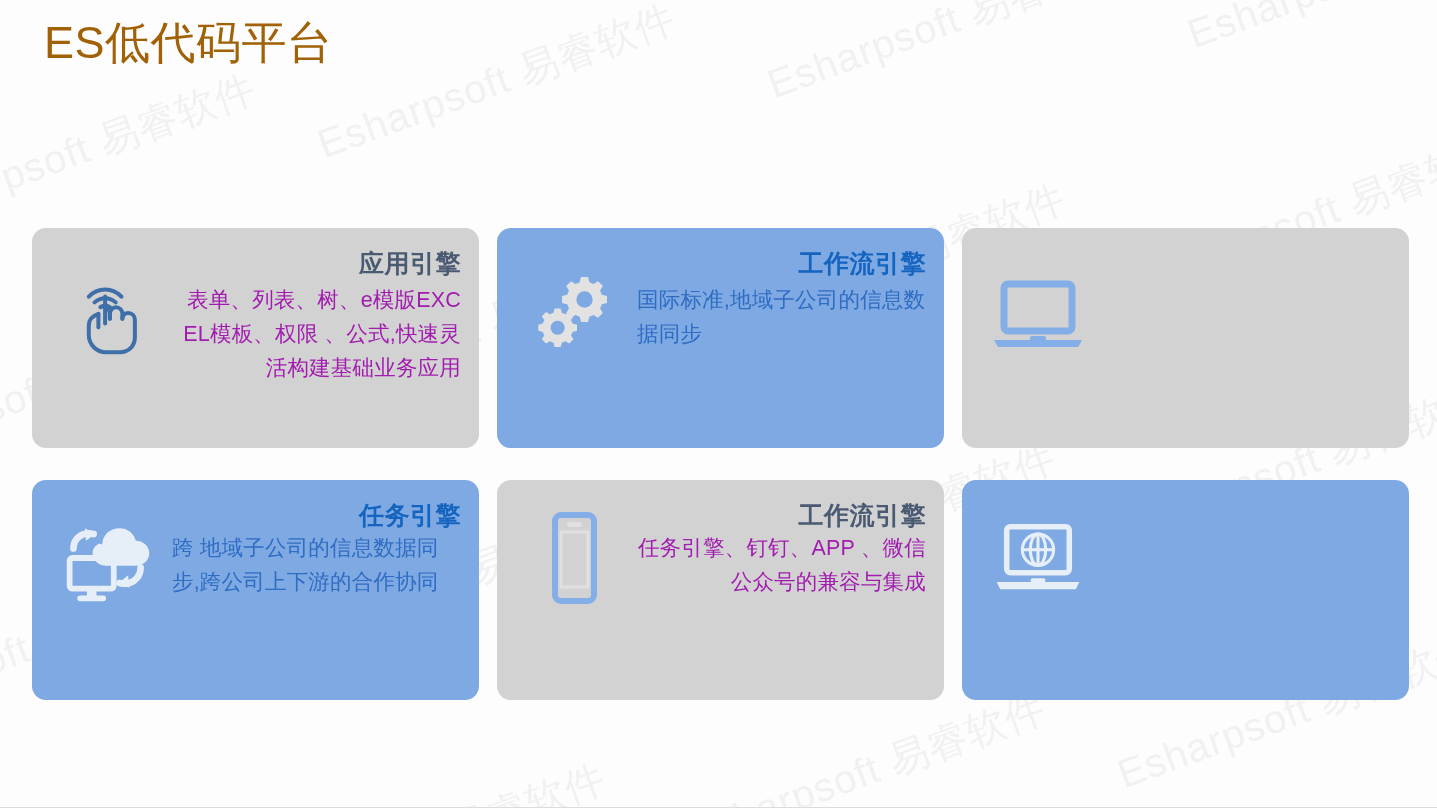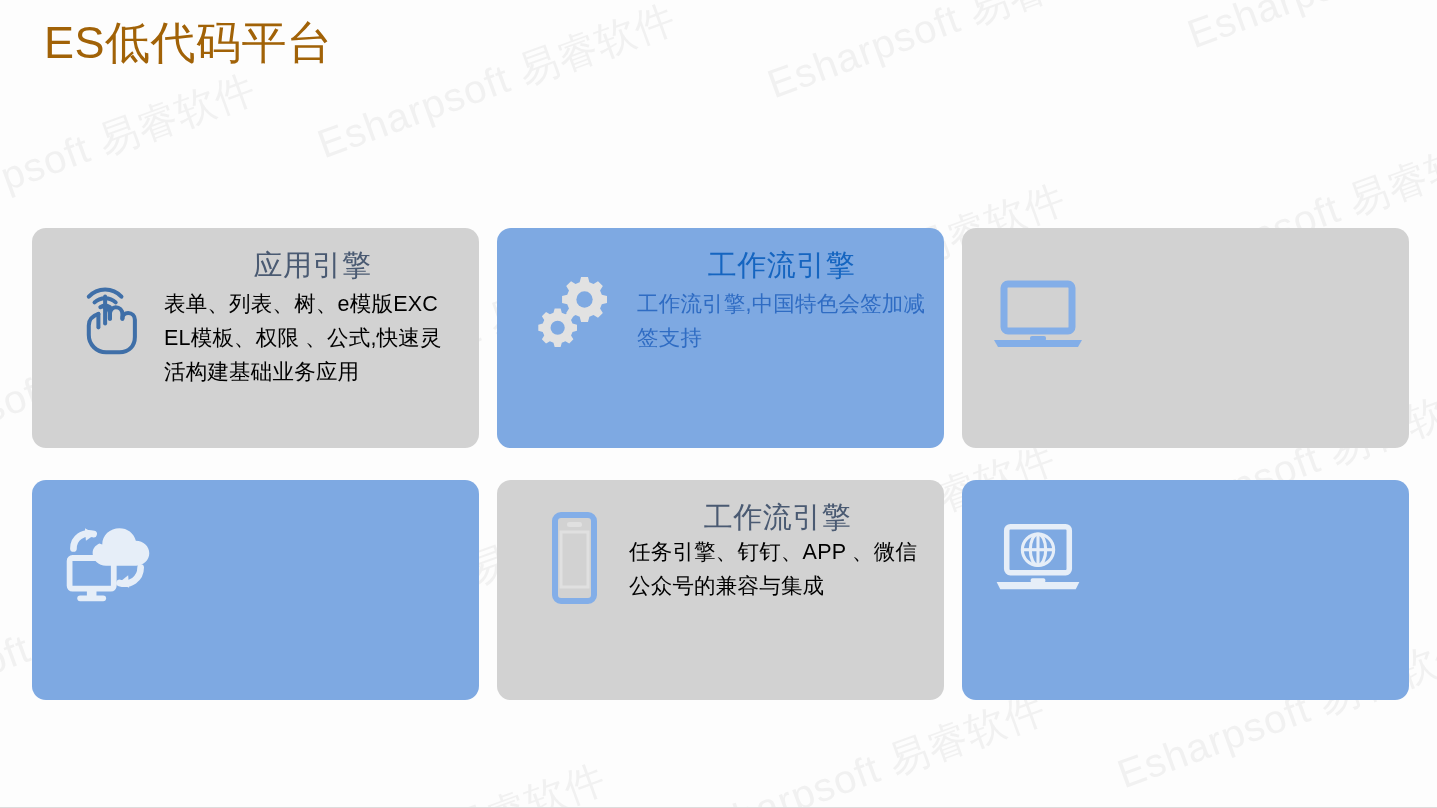--- a/index.html
+++ b/index.html
@@ -100,37 +100,37 @@
 
   .card-body {
     flex: 1 1 auto;
     min-width: 0;
     padding-left: 4px;
     display: flex;
     flex-direction: column;
   }
 
   .card-title {
-    font-size: 29px;
-    font-weight: normal;
+    font-size: 25px;
+    font-weight: bold;
     line-height: 1.05;
-    text-align: center;
+    text-align: right;
     letter-spacing: 0.5px;
     margin-bottom: 8px;
     white-space: nowrap;
   }
   .card-desc {
     font-size: 21.5px;
     line-height: 1.58;
     letter-spacing: 0.2px;
     text-align: left;
   }
 
   .card.grey .card-title { color: #4a5a72; }
-  .card.grey .card-desc  { color: #000000; }
+  .card.grey .card-desc  { color: #a21caf; text-align: right; }
   .card.blue .card-title { color: #1565c0; }
   .card.blue .card-desc  { color: #2f6cc3; }
 
   
   .card.r2 .card-title { margin-bottom: 4px; }
   .card.r2 .card-icon  { margin-top: 4px; }
 </style>
 </head>
 <body>
 
@@ -188,21 +188,21 @@
             <circle cx="0" cy="4" r="8.5" fill="#7ea9e2"></circle>
           </g>
           <g transform="translate(34,63)">
             <path d="M-5,-27 L5,-27 L7,-19.5 L13,-17 L19.5,-21 L26.5,-14 L22.5,-7.5 L25,-1.5 L32.5,0.5 L32.5,10.5 L25,12.5 L22.5,18.5 L26.5,25 L19.5,32 L13,28 L7,30.5 L5,38 L-5,38 L-7,30.5 L-13,28 L-19.5,32 L-26.5,25 L-22.5,18.5 L-25,12.5 L-32.5,10.5 L-32.5,0.5 L-25,-1.5 L-22.5,-7.5 L-26.5,-14 L-19.5,-21 L-13,-17 L-7,-19.5 Z" transform="scale(0.62)"></path>
             <circle cx="0" cy="3.4" r="7.4" fill="#7ea9e2"></circle>
           </g>
         </svg>
       </div>
       <div class="card-body">
         <div class="card-title">工作流引擎</div>
-        <div class="card-desc">工作流引擎,中国特色会签加减签支持</div>
+        <div class="card-desc">国际标准,地域子公司的信息数据同步</div>
       </div>
     </div>
 
     <div class="card grey">
       <div class="card-icon">
         <svg width="100" height="100" viewBox="0 0 100 100">
           <rect x="16" y="22" width="68" height="47" rx="4" ry="4" fill="none" stroke="#83aee8" stroke-width="7"></rect>
           <path d="M6 78 L94 78 L90 85 L10 85 Z" fill="#83aee8"></path>
           <rect x="42" y="74" width="16" height="5" rx="2" fill="#83aee8"></rect>
         </svg>
@@ -216,20 +216,24 @@
         <svg width="100" height="96" viewBox="0 0 100 100">
           <path d="M44 36 C44 26 52 19 62 19 C70 19 77 24 79 32 C87 32 93 38 93 45 C93 52 87 58 79 58 L48 58 C40 58 34 52 34 45 C34 40 37 37 41 35 Z" fill="#e6eef8"></path>
           <rect x="10" y="50" width="46" height="32" rx="3" fill="none" stroke="#e6eef8" stroke-width="6"></rect>
           <rect x="28" y="82" width="10" height="9" fill="#e6eef8"></rect>
           <rect x="18" y="89" width="30" height="6" rx="3" fill="#e6eef8"></rect>
           <path d="M14 40 C14 29 24 22 35 25" fill="none" stroke="#e6eef8" stroke-width="7" stroke-linecap="round"></path>
           <path d="M26 19 L37 25 L27 32 Z" fill="#e6eef8"></path>
           <path d="M84 60 C84 72 73 79 62 76" fill="none" stroke="#e6eef8" stroke-width="7" stroke-linecap="round"></path>
           <path d="M72 81 L61 76 L71 68 Z" fill="#e6eef8"></path>
         </svg>
+      </div>
+      <div class="card-body">
+        <div class="card-title">任务引擎</div>
+        <div class="card-desc">跨 地域子公司的信息数据同步,跨公司上下游的合作协同</div>
       </div>
     </div>
 
     <div class="card grey r2">
       <div class="card-icon">
         <svg width="100" height="100" viewBox="0 0 100 100">
           <rect x="32" y="7" width="39" height="86" rx="6" ry="6" fill="none" stroke="#83aee8" stroke-width="6"></rect>
           <rect x="44" y="14" width="15" height="5" rx="2.5" fill="#e0e0e0"></rect>
           <rect x="38" y="24" width="27" height="55" fill="none" stroke="#e0e0e0" stroke-width="3"></rect>
         </svg>

